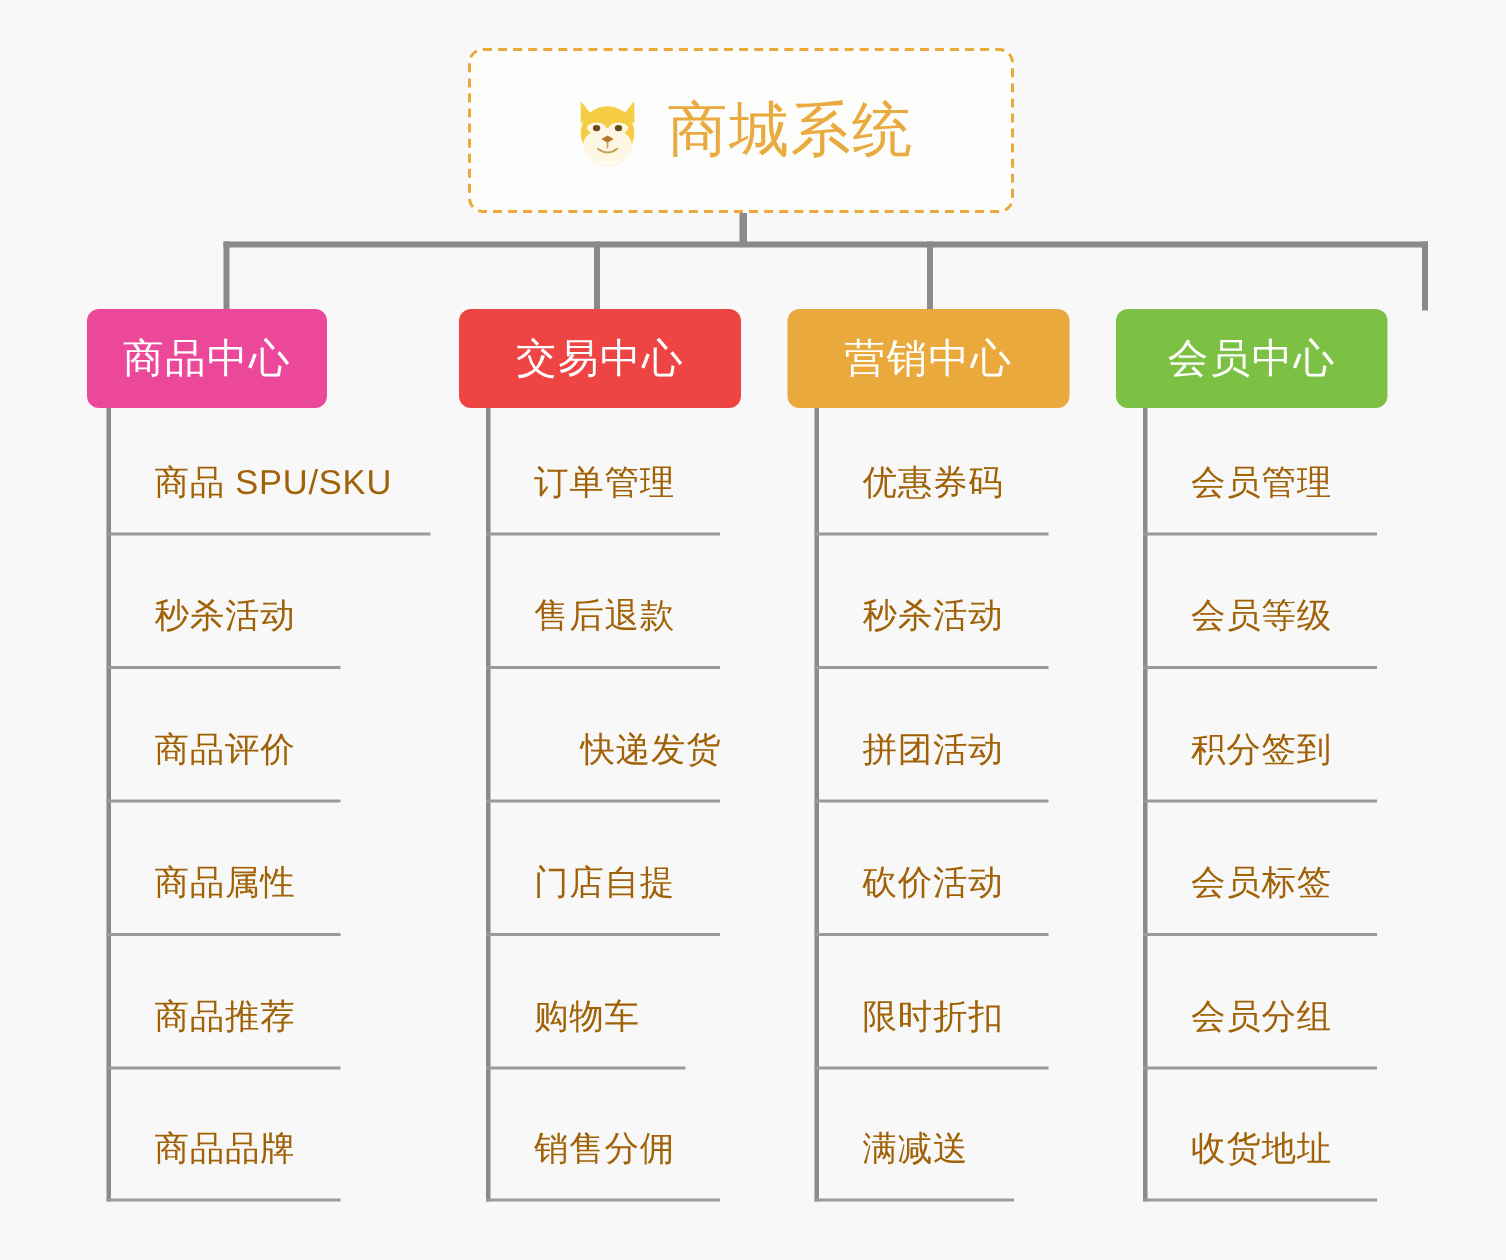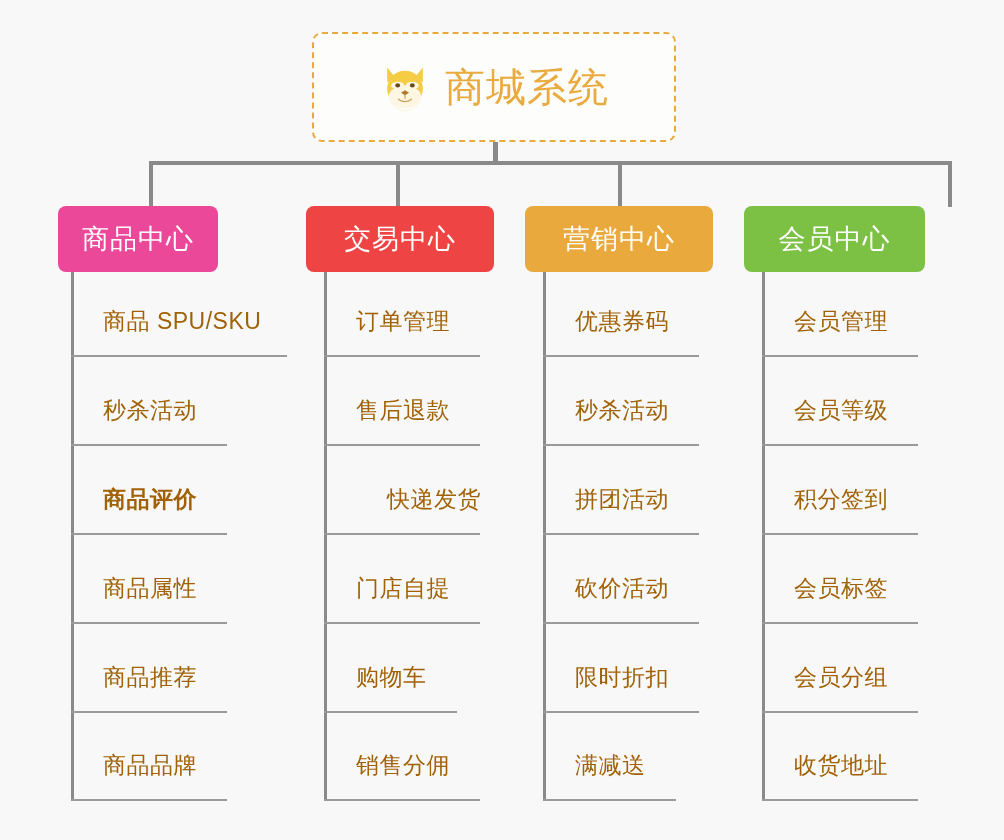--- a/index.html
+++ b/index.html
@@ -150,21 +150,21 @@
     <div class="trunk" style="left:13px; top:66px; height:529px;"></div>
     <div class="leaf" style="left:13px; top:151px; width:220px;">
       <span class="leaf-label" style="left:32px;">商品 SPU/SKU</span>
       <div class="leaf-rule" style="width:216px;"></div>
     </div>
     <div class="leaf" style="left:13px; top:240px; width:160px;">
       <span class="leaf-label" style="left:32px;">秒杀活动</span>
       <div class="leaf-rule" style="width:156px;"></div>
     </div>
     <div class="leaf" style="left:13px; top:329px; width:160px;">
-      <span class="leaf-label" style="left:32px;font-weight:bold;">商品评价</span>
+      <span class="leaf-label" style="left:32px;">商品评价</span>
       <div class="leaf-rule" style="width:156px;"></div>
     </div>
     <div class="leaf" style="left:13px; top:418px; width:160px;">
       <span class="leaf-label" style="left:32px;">商品属性</span>
       <div class="leaf-rule" style="width:156px;"></div>
     </div>
     <div class="leaf" style="left:13px; top:507px; width:160px;">
       <span class="leaf-label" style="left:32px;">商品推荐</span>
       <div class="leaf-rule" style="width:156px;"></div>
     </div>

